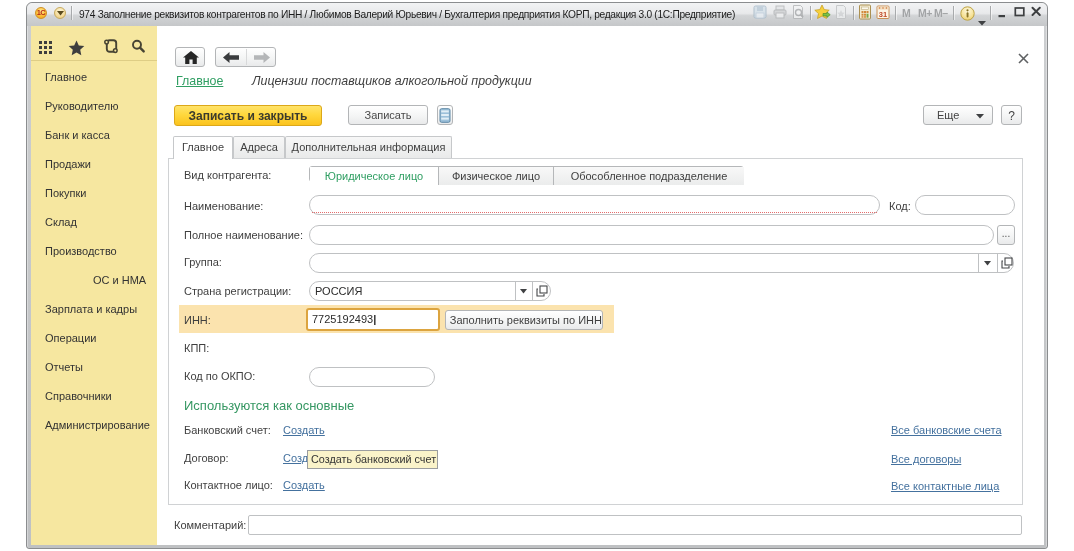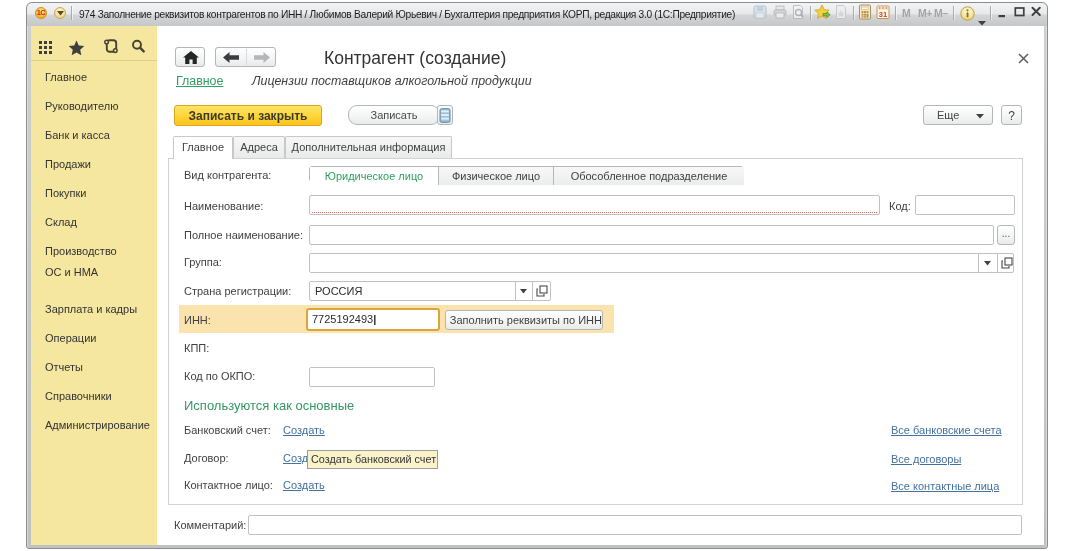--- a/index.html
+++ b/index.html
@@ -35,37 +35,37 @@
 #navbtn { left:58px; top:21px; width:61px; height:20px; }
 #navbtn .d { position:absolute; left:30px; top:1px; width:1px; height:16px; background:#d8d9da; }
 #ftitle { position:absolute; left:167px; top:22px; font-size:17.5px; line-height:20px; color:#333; white-space:nowrap; }
 #fclose { position:absolute; left:861px; top:24px; width:14px; height:14px; }
 
 #crumb1 { position:absolute; left:19px; top:48px; font-size:12.4px; color:#2f9e62; text-decoration:underline; }
 #crumb2 { position:absolute; left:95px; top:48px; font-size:12.4px; color:#3f3f3f;font-style:italic; }
 
 #btn-save-close { left:17px; top:79px; width:148px; height:21px; background:linear-gradient(#ffe36a,#ffd83e 45%,#fbc31e); border:1px solid #dca819; }
 #btn-save-close span { display:block; margin-top:3px; font-size:12px; font-weight:bold; color:#3b3b2d; text-align:center; }
-#btn-save { left:191px; top:79px; width:92px; height:20px;border-radius:9px; }
+#btn-save { left:191px; top:79px; width:80px; height:20px; }
 #btn-save span { display:block; margin-top:3px; font-size:11px; color:#4a4a4a; text-align:center; }
 #btn-hist { left:280px; top:79px; width:16px; height:20px; }
 #btn-more { left:766px; top:79px; width:70px; height:20px;text-align:center; }
 #btn-q { left:844px; top:79px; width:21px; height:20px; }
 .blbl { display:block; margin-top:3px; font-size:11px; color:#444; text-align:center; }
 
 .tab { position:absolute; top:110px; height:22px; border:1px solid #c6c8ca; border-bottom:none; border-radius:2px 2px 0 0; font-size:11px; line-height:21px; color:#3f3f3f; text-align:center; background:linear-gradient(#f7f7f7,#e9eaea); white-space:nowrap; }
 .tab.active { background:#fff; height:23px; z-index:5; }
 #tab1 { left:16px; width:60px; }
 #tab2 { left:76px; width:52px; }
 #tab3 { left:128px; width:167px; }
 
 #panel { position:absolute; left:11px; top:132px; width:855px; height:347px; border:1px solid #d0d2d4; background:#fff; }
 
 .flabel { position:absolute; left:15px; font-size:11px; color:#3f3f3f; white-space:nowrap; }
-.finput { position:absolute; border:1px solid #bfc1c3; border-radius:2px; background:#fff; }
+.finput { position:absolute; border:1px solid #bfc1c3; border-radius:10px; background:#fff; }
 .ival { position:absolute; left:5px; top:3px; font-size:11px; color:#2b2b2b; white-space:nowrap; }
 .seg { position:absolute; left:140px; top:7px; width:435px; height:16px; border:1px solid #b5b7b9; border-radius:3px; }
 .seg div { position:absolute; top:0; height:18px; font-size:11px; line-height:18px; text-align:center; background:linear-gradient(#f8f8f8,#ebecec); color:#3f3f3f; border-left:1px solid #b5b7b9; }
 .seg div.sel { background:#fff; color:#2f9e62; border-left:none; }
 
 .hl { position:absolute; left:10px; top:146px; width:435px; height:28px; background:#fbe3ae; }
 .link { font-size:11px; color:#44719e; text-decoration:underline; white-space:nowrap; }
 .grn { position:absolute; left:15px; top:239px; font-size:13px; color:#359762; }
 
 #tooltip { position:absolute; left:138px; top:291px; width:131px; height:19px; background:#faf3c9; border:1px solid #9b9d9f; font-size:10.8px; color:#333; line-height:17px; padding-left:3px; white-space:nowrap; z-index:9; }
@@ -198,21 +198,21 @@
             <line x1="9" y1="8.7" x2="12.7" y2="12.4" stroke="#474433" stroke-width="2.4" stroke-linecap="round"></line>
           </svg>
       </div>
       <div class="menu-item" style="top:45px;">Главное</div>
       <div class="menu-item" style="top:74px;">Руководителю</div>
       <div class="menu-item" style="top:103px;">Банк и касса</div>
       <div class="menu-item" style="top:132px;">Продажи</div>
       <div class="menu-item" style="top:161px;">Покупки</div>
       <div class="menu-item" style="top:190px;">Склад</div>
       <div class="menu-item" style="top:219px;">Производство</div>
-      <div class="menu-item" style="top:240px;">ОС и НМА</div>
+      <div class="menu-item" style="top:248px;margin-left:48px;">ОС и НМА</div>
       <div class="menu-item" style="top:277px;">Зарплата и кадры</div>
       <div class="menu-item" style="top:306px;">Операции</div>
       <div class="menu-item" style="top:335px;">Отчеты</div>
       <div class="menu-item" style="top:364px;">Справочники</div>
       <div class="menu-item" style="top:393px;">Администрирование</div>
     </div>
     <div id="content">
       <div class="btn" id="homebtn">
           <svg style="position:absolute;left:7px;top:3px;" width="16" height="13" viewBox="0 0 16 13">
             <path d="M8 0 L16 6.5 H13.8 V13 H9.6 V8.6 H6.4 V13 H2.2 V6.5 H0 Z" fill="#262626"></path>
@@ -220,21 +220,20 @@
         </div>
       <div class="btn" id="navbtn">
           <div class="d"></div>
         <svg style="position:absolute;left:7px;top:4px;" width="17" height="11" viewBox="0 0 17 11">
             <path d="M6.5 0 L6.5 3.2 H16 V7.8 H6.5 V11 L0 5.5 Z" fill="#3a3c3e"></path>
           </svg>
         <svg style="position:absolute;left:37px;top:4px;" width="17" height="11" viewBox="0 0 17 11">
             <path d="M10.5 0 L10.5 3.2 H1 V7.8 H10.5 V11 L17 5.5 Z" fill="#b4b6b8"></path>
           </svg>
       </div>
-      <div id="ftitle">Контрагент (создание)</div>
       <div id="fclose"><svg width="11" height="11">
             <g stroke="#5f6163" stroke-width="1.6">
               <line x1="1" y1="1" x2="10" y2="10"></line>
               <line x1="10" y1="1" x2="1" y2="10"></line>
             </g>
           </svg></div>
       <div id="crumb1">Главное</div>
       <div id="crumb2">Лицензии поставщиков алкогольной продукции</div>
       <div class="btn" id="btn-save-close">
           <span>Записать и закрыть</span>

